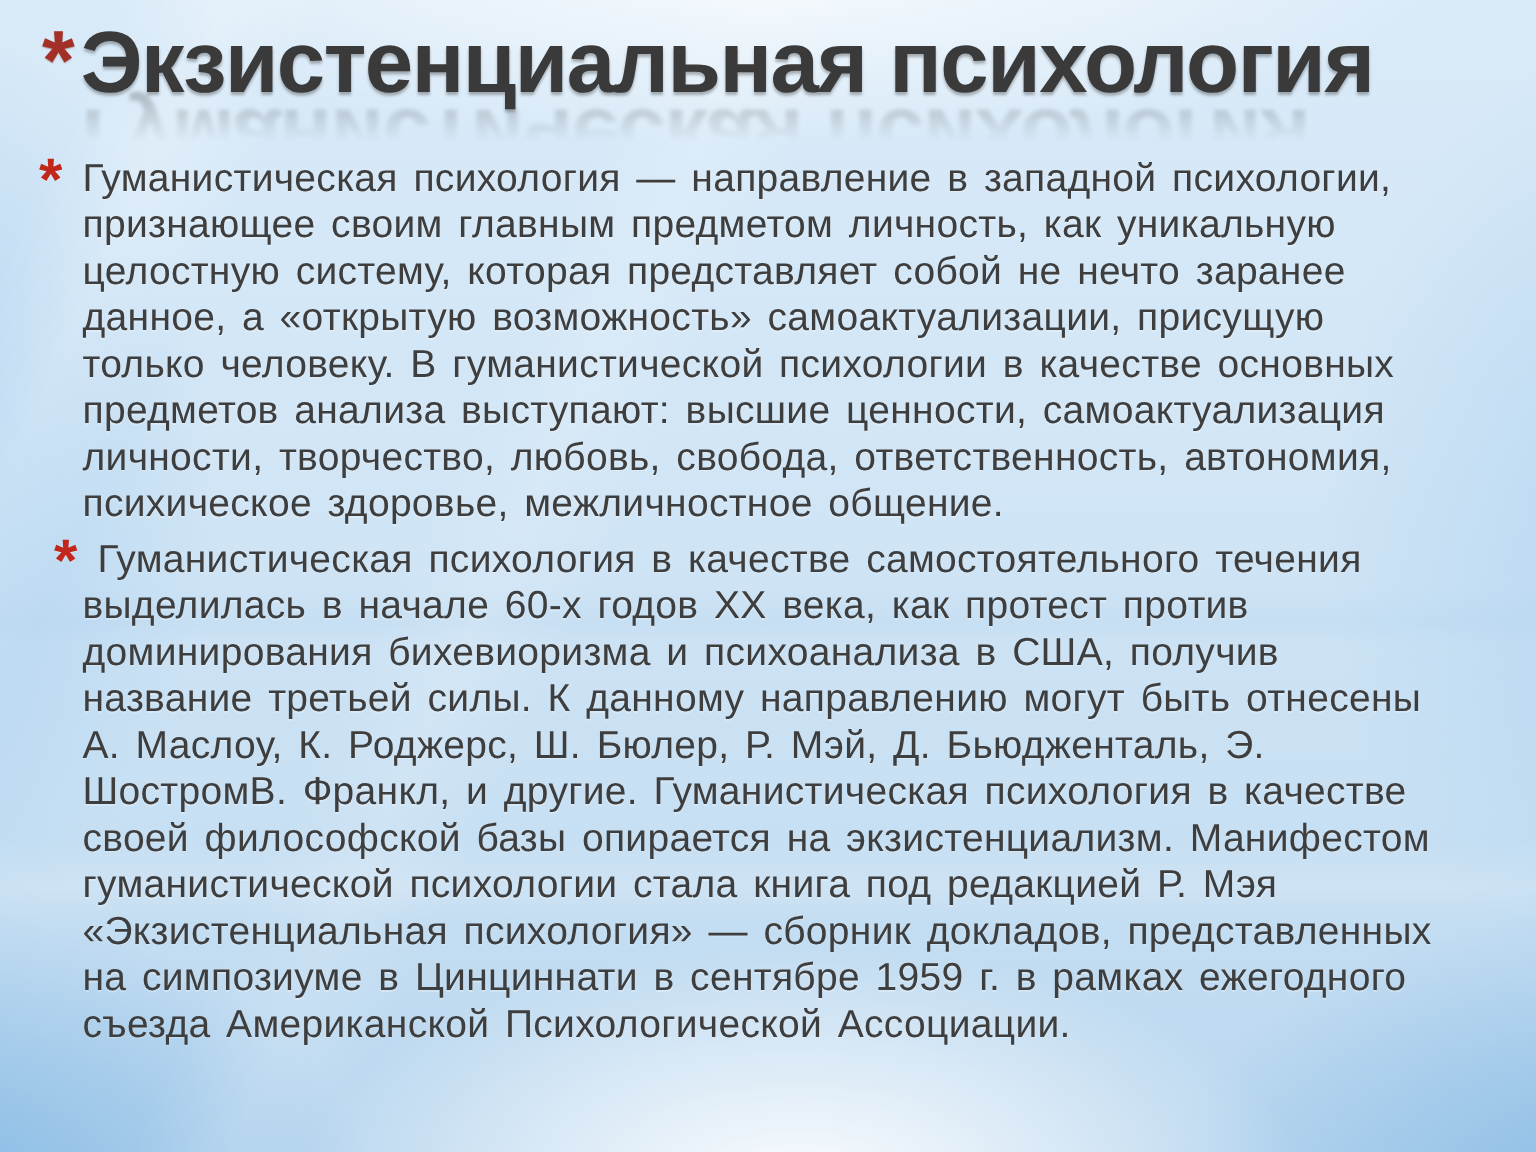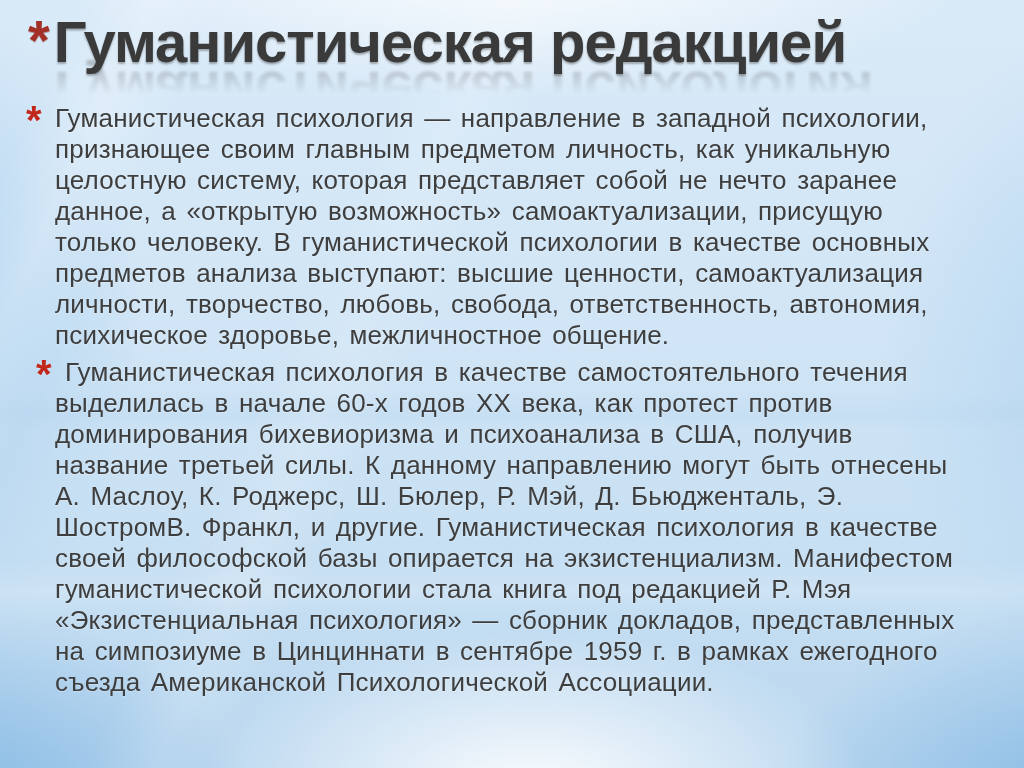--- a/index.html
+++ b/index.html
@@ -110,21 +110,21 @@
   .bullet.indented { text-indent: 10px; }
 </style>
 </head>
 <body>
 
 <div class="slide">
 
   <div class="title-block">
     <span class="title-asterisk">*</span>
     <span class="title-main">
-      <span class="title-text">Гуманистическая редакцией</span>
+      <span class="title-text">Экзистенциальная психология</span>
       <span class="title-reflection">Гуманистическая психология</span>
     </span>
   </div>
 
   <div class="bullets">
 
     <div class="bullet">
       <span class="bullet-marker">*</span>
       <span>Гуманистическая психология — направление в западной психологии, признающее своим главным предметом личность, как уникальную целостную систему, которая представляет собой не нечто заранее данное, а «открытую возможность» самоактуализации, присущую только человеку. В гуманистической психологии в качестве основных предметов анализа выступают: высшие ценности, самоактуализация личности, творчество, любовь, свобода, ответственность, автономия, психическое здоровье, межличностное общение.</span>
     </div>

